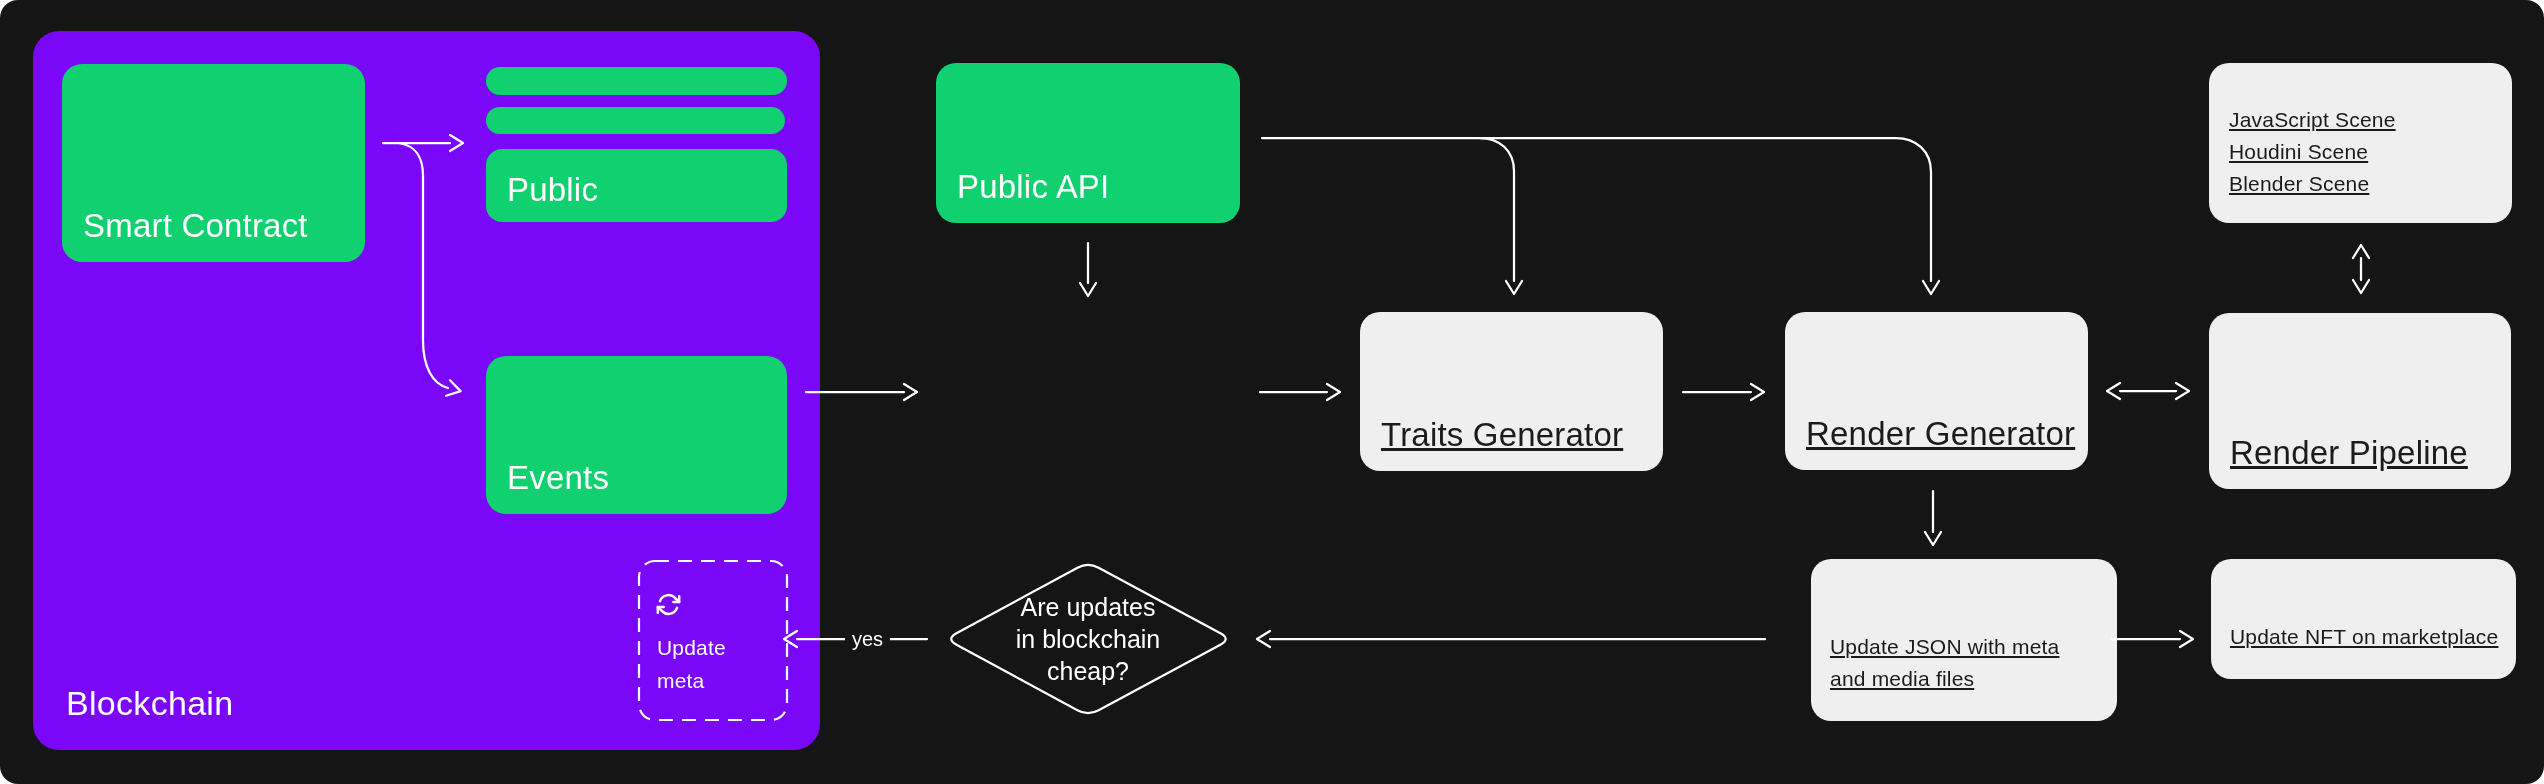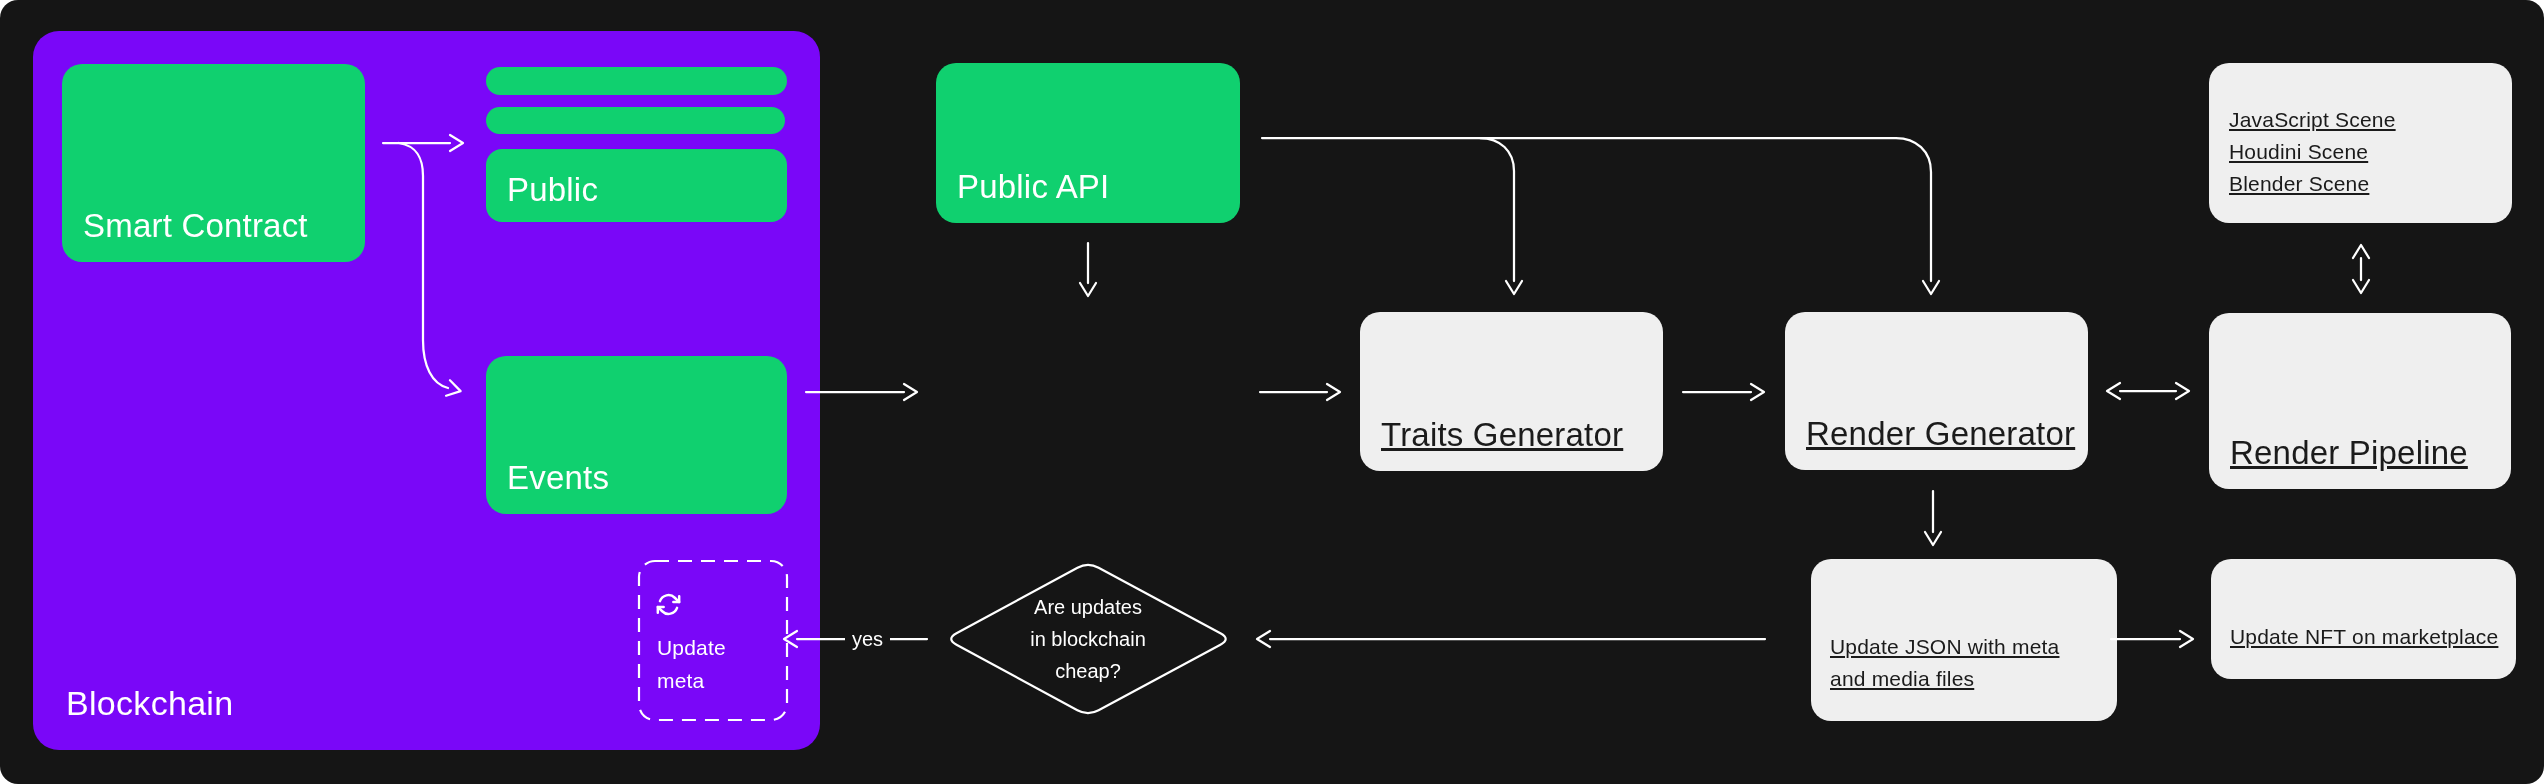--- a/index.html
+++ b/index.html
@@ -40,21 +40,21 @@
   .n-updjson{left:1785px;top:559px;width:306px;height:162px;margin-left:26px;}
   .n-updnft{left:2211px;top:559px;width:305px;height:120px;}
   
   .n-updmeta{left:638px;top:560px;width:149px;height:161px;border-radius:16px;background:transparent;}
   .n-updmeta .small-label{bottom:24px;line-height:33px;}
   .n-updmeta .icon{position:absolute;left:17px;top:31px;width:27px;height:27px;}
   
   .decision-text{
     position:absolute;left:968px;top:562px;width:240px;height:154px;
     display:flex;flex-direction:column;align-items:center;justify-content:center;
-    text-align:center;font-size:20px;line-height:32px;
+    text-align:center;font-size:25px;line-height:32px;
   }
   
   .edge-label{
     position:absolute;left:845px;top:624px;padding:0 7px;background:var(--bg,#151515);
     font-size:20px;line-height:31px;color:var(--white,#fff);
   }
   .panel-title{
     position:absolute;left:66px;top:684px;font-size:34px;line-height:38px;
     color:var(--white,#fff);letter-spacing:0.3px;
   }

